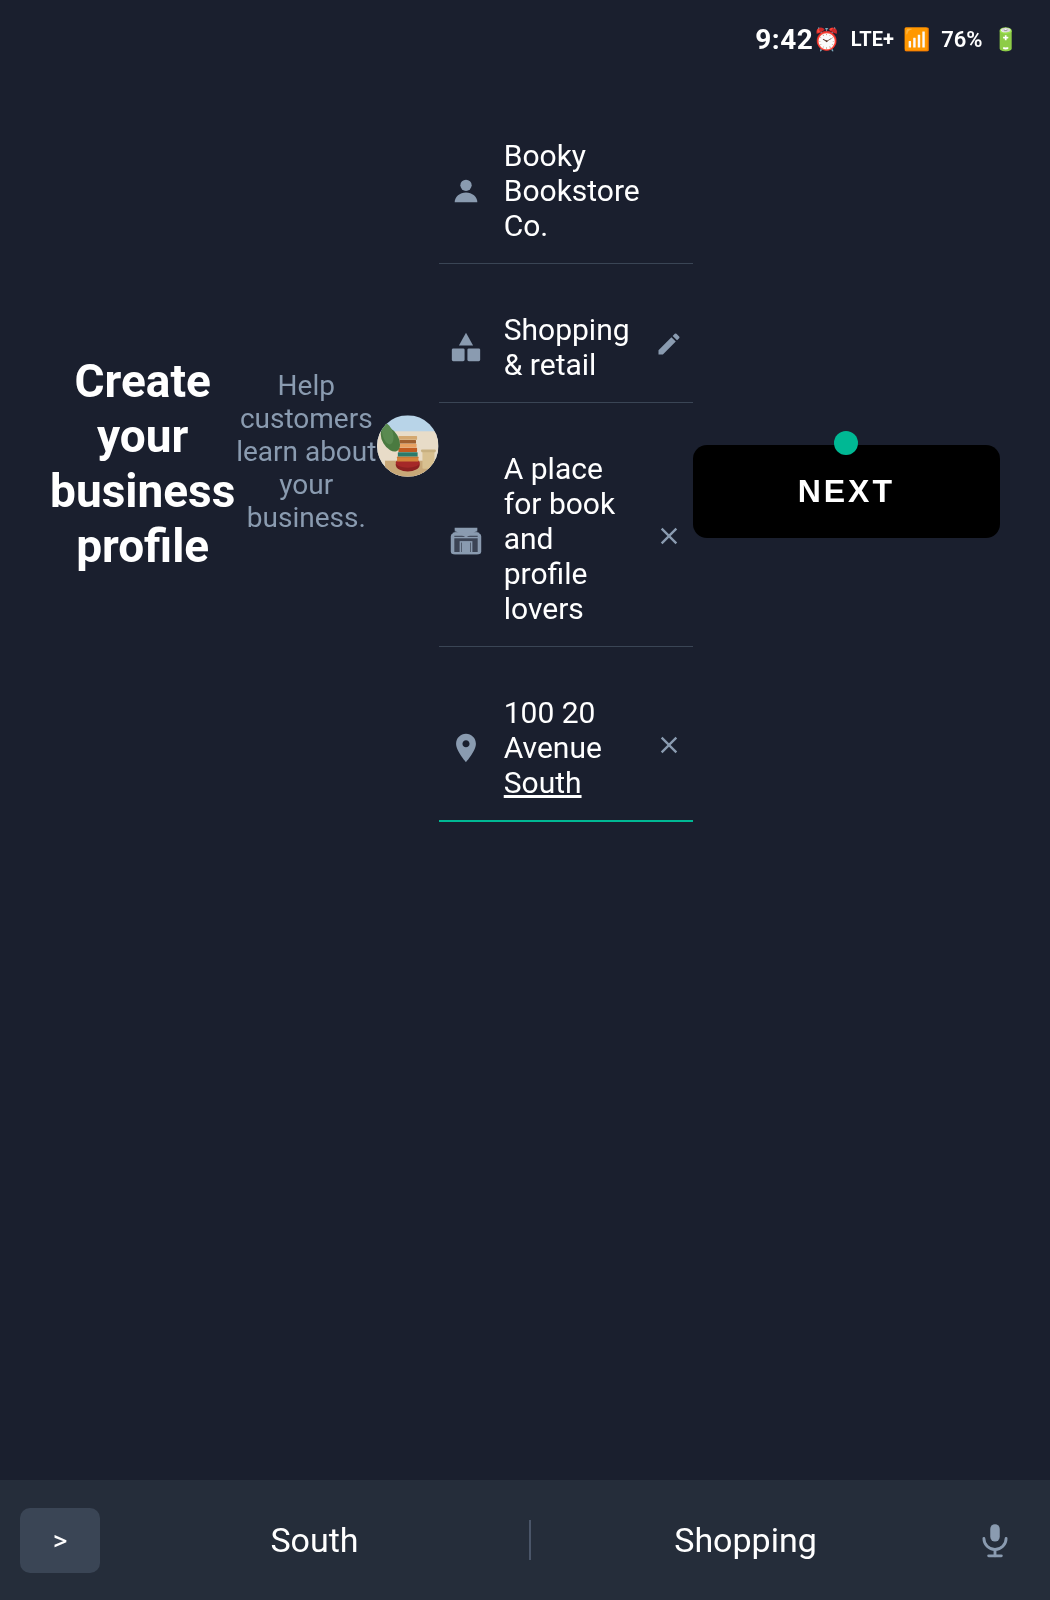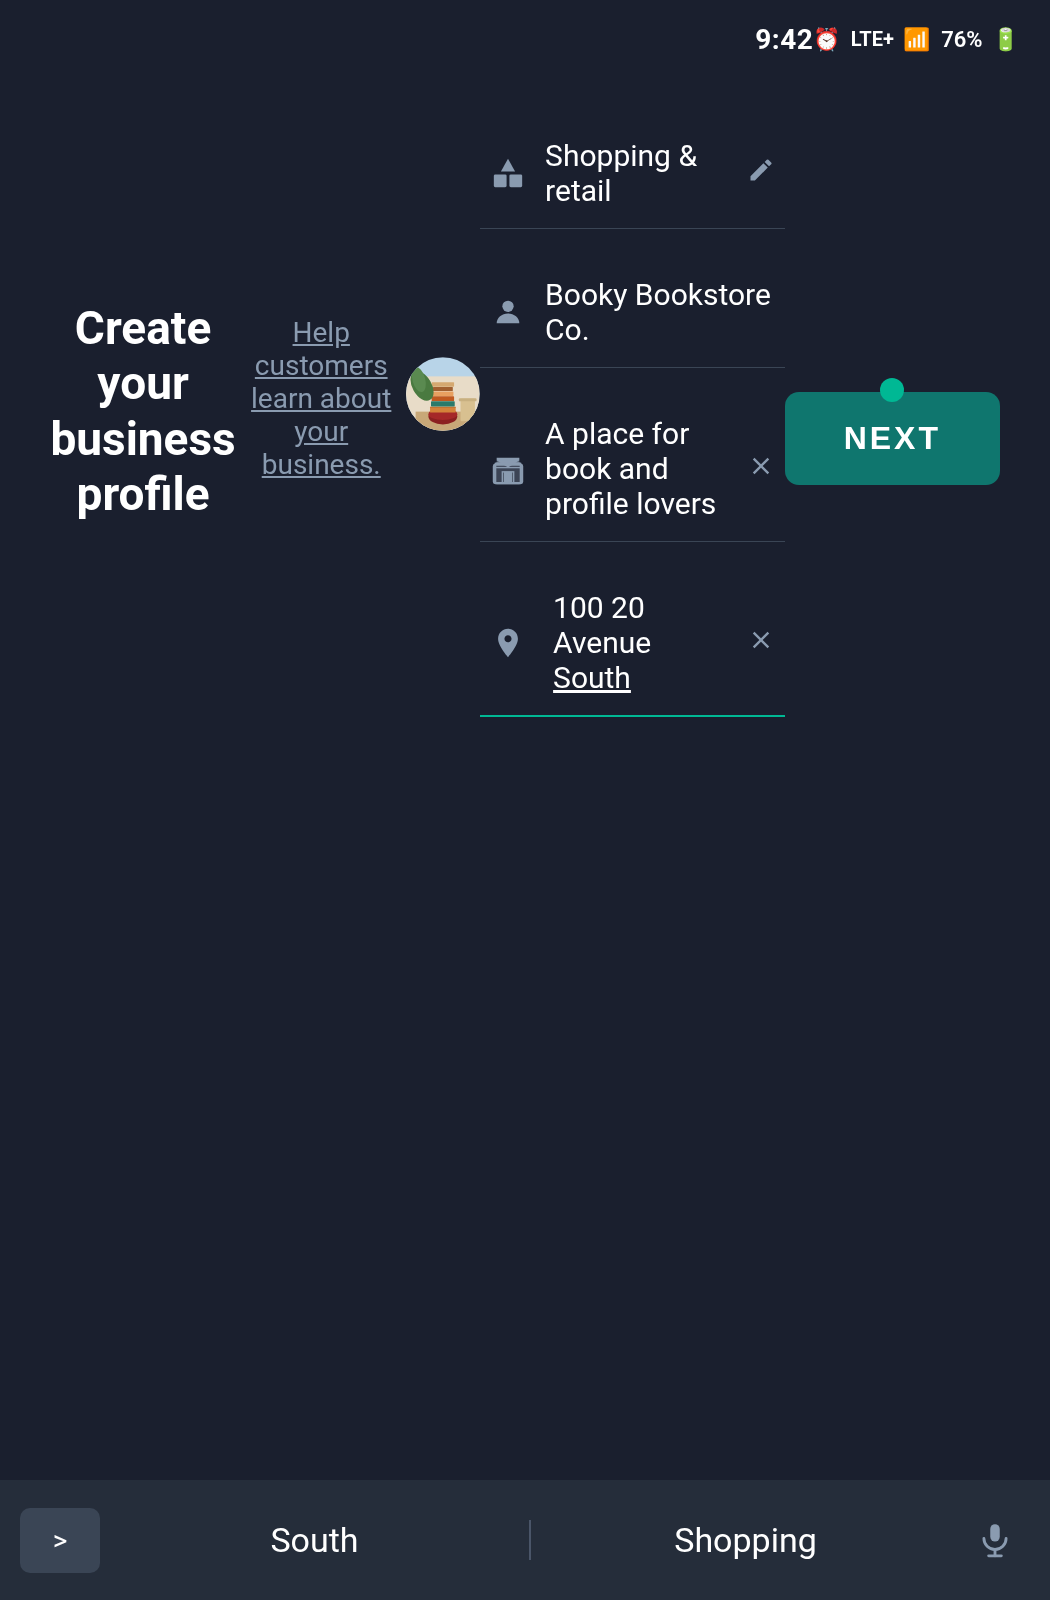--- a/index.html
+++ b/index.html
@@ -53,21 +53,20 @@
       text-align: center;
       margin-bottom: 24px;
       line-height: 1.2;
     }
 
     .page-subtitle {
       font-size: 28px;
       color: #8a9bb0;
       text-align: center;
       margin-bottom: 50px;
-      text-decoration: underline;
     }
 
     
     .avatar-container {
       width: 230px;
       height: 230px;
       border-radius: 50%;
       overflow: hidden;
       margin-bottom: 60px;
       position: relative;
@@ -113,21 +112,20 @@
     .field-action {
       color: #8a9bb0;
       font-size: 26px;
       padding: 10px;
       cursor: pointer;
     }
 
     
     .form-field.active {
       border-bottom: 2.5px solid #00b894;
-      gap: 8px;
     }
 
     
     .next-button-container {
       display: flex;
       justify-content: center;
       margin-top: 30px;
       position: relative;
     }
 
@@ -137,25 +135,25 @@
       background: #00b894;
       border-radius: 50%;
       position: absolute;
       top: -14px;
       left: 50%;
       transform: translateX(-50%);
       z-index: 10;
     }
 
     .next-button {
-      background: #0f766e;
+      background: #000000;
       color: #fff;
       border: none;
       border-radius: 14px;
-      padding: 28px 59px;
+      padding: 28px 105px;
       font-size: 32px;
       font-weight: 700;
       letter-spacing: 3px;
       cursor: pointer;
     }
 
     
     .keyboard-bar {
       position: absolute;
       bottom: 0;
@@ -270,41 +268,41 @@
         <rect x="165" y="128" width="55" height="10" fill="#c8b080" rx="3"></rect>
       </g>
     </svg>
   </div>
 
   <div class="form-container">
 
     <div class="form-field">
       <div class="field-icon">
         <svg width="34" height="34" viewBox="0 0 24 24" fill="none">
+          <circle cx="12" cy="8" r="4" fill="#8a9bb0"></circle>
+          <path d="M4 20c0-4 3.6-7 8-7s8 3 8 7" fill="#8a9bb0"></path>
+        </svg>
+      </div>
+      <div class="field-value">Booky Bookstore Co.</div>
+    </div>
+
+    <div class="form-field">
+      <div class="field-icon">
+        <svg width="34" height="34" viewBox="0 0 24 24" fill="none">
           <rect x="2" y="13" width="9" height="9" rx="1" fill="#8a9bb0"></rect>
           <rect x="13" y="13" width="9" height="9" rx="1" fill="#8a9bb0"></rect>
           <polygon points="12,2 7,11 17,11" fill="#8a9bb0"></polygon>
         </svg>
       </div>
       <div class="field-value">Shopping &amp; retail</div>
       <div class="field-action">
         <svg width="28" height="28" viewBox="0 0 24 24" fill="none">
           <path d="M3 17.25V21h3.75L17.81 9.94l-3.75-3.75L3 17.25zM20.71 7.04a1 1 0 0 0 0-1.41l-2.34-2.34a1 1 0 0 0-1.41 0l-1.83 1.83 3.75 3.75 1.83-1.83z" fill="#8a9bb0"></path>
         </svg>
       </div>
-    </div>
-
-    <div class="form-field">
-      <div class="field-icon">
-        <svg width="34" height="34" viewBox="0 0 24 24" fill="none">
-          <circle cx="12" cy="8" r="4" fill="#8a9bb0"></circle>
-          <path d="M4 20c0-4 3.6-7 8-7s8 3 8 7" fill="#8a9bb0"></path>
-        </svg>
-      </div>
-      <div class="field-value">Booky Bookstore Co.</div>
     </div>
 
     <div class="form-field">
       <div class="field-icon">
         <svg width="34" height="34" viewBox="0 0 24 24" fill="none">
           <path d="M20 4H4v2l8 5 8-5V4z" fill="#8a9bb0"></path>
           <rect x="2" y="9" width="20" height="13" rx="1" fill="none" stroke="#8a9bb0" stroke-width="1.5"></rect>
           <rect x="2" y="9" width="20" height="13" rx="1" fill="#8a9bb0" opacity="0.3"></rect>
           <rect x="9" y="14" width="6" height="8" fill="#8a9bb0"></rect>
           <path d="M4 6h16v3H4z" fill="#8a9bb0" opacity="0.5"></path>

